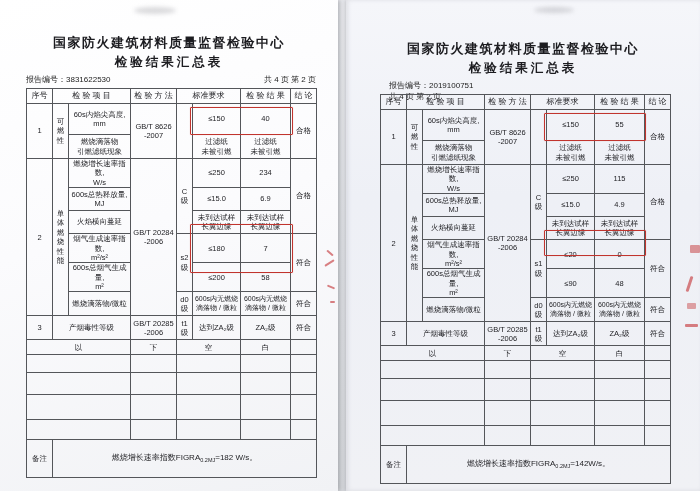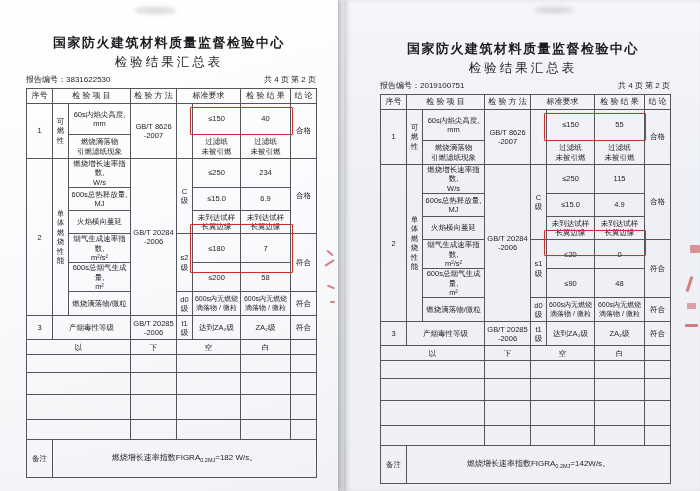--- a/index.html
+++ b/index.html
@@ -15,21 +15,21 @@
     left:0;width:338px;
     background:linear-gradient(165deg,#ffffff 0%,#fbfbfd 45%,#f1f2f5 100%);
     box-shadow:2px 0 4px rgba(90,92,98,.35);
   }
   .pageR{
     left:346px;width:354px;
     background:linear-gradient(180deg,#f5f6fa 0%,#eef0f6 40%,#f0f1f5 100%);
     box-shadow:-1px 0 3px rgba(90,92,98,.22), inset 2px 0 4px rgba(120,124,132,.18);
   }
   .title1{position:absolute;width:100%;text-align:center;font-size:13px;font-weight:bold;letter-spacing:1.5px;color:#1c1c20;}
-  .title2{position:absolute;width:100%;text-align:center;font-size:12.5px;font-weight:normal;letter-spacing:3px;color:#1c1c20;}
+  .title2{position:absolute;width:100%;text-align:center;font-size:12.5px;font-weight:bold;letter-spacing:3px;color:#1c1c20;}
   .meta{position:absolute;display:flex;justify-content:space-between;font-size:8px;color:#222;width:290px;}
   table.report{
     position:absolute;border-collapse:collapse;table-layout:fixed;width:290px;
     font-size:7.5px;line-height:1.25;color:#232327;
   }
   table.report td{
     border:1px solid #54565a;text-align:center;vertical-align:middle;
     padding:0;white-space:pre-line;overflow:hidden;
   }
   td.hd{font-size:8px;color:#1e1e22;}
@@ -212,21 +212,21 @@
   <div class="rm" style="left:326px;top:252px;width:8px;height:2px;transform:rotate(40deg);"></div>
   <div class="rm" style="left:324px;top:262px;width:11px;height:2px;transform:rotate(-33deg);"></div>
   <div class="rm" style="left:327px;top:286px;width:8px;height:2px;transform:rotate(22deg);"></div>
   <div class="rm" style="left:330px;top:301px;width:5px;height:2px;"></div>
 </div>
 
 <div class="page pageR">
   <div class="smudge" style="left:188px;top:7px;width:40px;height:6px;"></div>
   <div class="title1" style="top:40px;">国家防火建筑材料质量监督检验中心</div>
   <div class="title2" style="top:60px;">检验结果汇总表</div>
-  <div class="meta" style="left:34px;top:80px;">
+  <div class="meta" style="left:43px;top:80px;flex-direction:column;">
     <span>报告编号：2019100751</span>
     <span>共 4 页 第 2 页</span>
   </div>
 
   <table class="report" style="left:34px;top:94px;">
     <colgroup>
         <col style="width:26px">
         <col style="width:16px">
         <col style="width:62px">
         <col style="width:46px">

